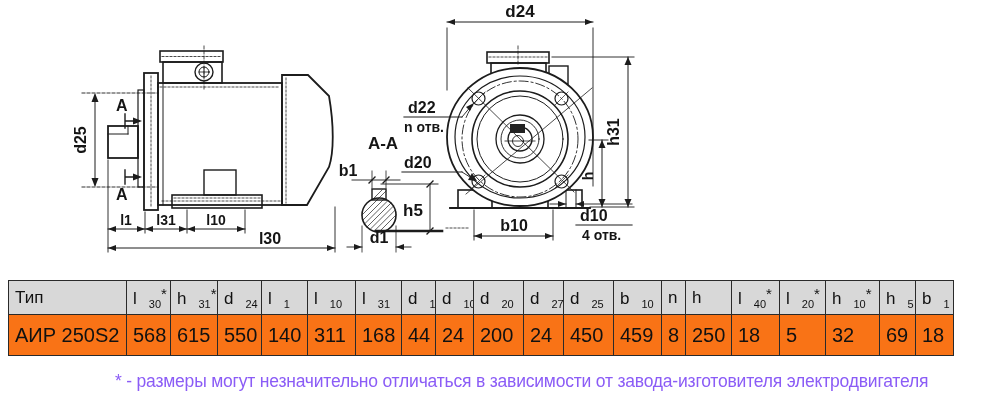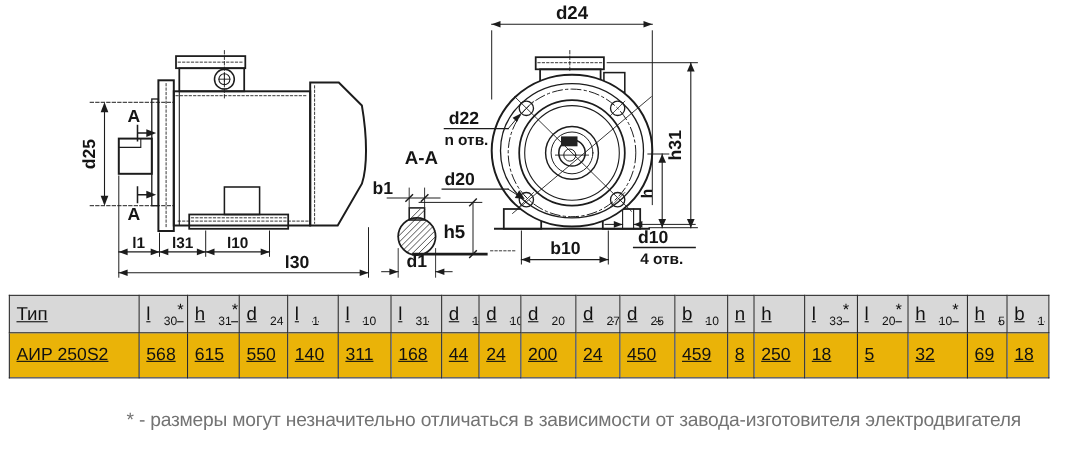--- a/index.html
+++ b/index.html
@@ -3,29 +3,29 @@
 <meta charset="utf-8">
 <style>
   html,body{margin:0;padding:0;background:#fff;}
   .stage{position:relative;width:982px;height:410px;background:#fff;overflow:hidden;
          font-family:"Liberation Sans",sans-serif;color:#111;}
   svg text{font-family:"Liberation Sans",sans-serif;fill:#151515;}
   .lbl{font-weight:bold;font-size:16px;}
   .lbl-s{font-weight:bold;font-size:14px;}
   .lbl-b{font-weight:bold;font-size:17px;}
 
-  table.dims{position:absolute;left:8px;top:268px;width:941px;border-collapse:collapse;
-             table-layout:fixed;text-decoration:underline;}
+  table.dims{position:absolute;left:8px;top:280px;width:941px;border-collapse:collapse;
+             table-layout:fixed;}
   table.dims th,table.dims td{border:1px solid #2a2a2a;text-align:left;padding:0 0 0 6px;
              font-weight:normal;white-space:nowrap;overflow:hidden;}
   table.dims th{background:#d8d8d8;height:33px;font-size:17px;}
-  table.dims td{height:40px;font-size:16px;background:#eab308;}
+  table.dims td{height:40px;font-size:20px;background:#f97316;}
   table.dims sub{font-size:11px;padding-left:12px;}
   table.dims .star{font-size:15px;vertical-align:5px;}
-  .footnote{position:absolute;left:115px;top:371px;font-size:17.5px;color:#737373;
+  .footnote{position:absolute;left:115px;top:371px;font-size:17.5px;color:#8b5cf6;
             letter-spacing:-0.2px;white-space:nowrap;}
 </style>
 </head>
 <body>
 
 <div class="stage">
 
   <svg width="982" height="262" viewBox="0 0 982 262" style="position:absolute;left:0;top:0;">
     <g stroke="#1c1c1c" fill="none" stroke-linecap="square">
 
@@ -251,21 +251,21 @@
         <th><span>l</span><sub>10</sub><span class="star"></span></th>
         <th><span>l</span><sub>31</sub><span class="star"></span></th>
         <th><span>d</span><sub>1</sub><span class="star"></span></th>
         <th><span>d</span><sub>10</sub><span class="star"></span></th>
         <th><span>d</span><sub>20</sub><span class="star"></span></th>
         <th><span>d</span><sub>27</sub><span class="star"></span></th>
         <th><span>d</span><sub>25</sub><span class="star"></span></th>
         <th><span>b</span><sub>10</sub><span class="star"></span></th>
         <th><span>n</span></th>
         <th><span>h</span></th>
-        <th><span>l</span><sub>33</sub><span class="star">*</span></th>
+        <th><span>l</span><sub>40</sub><span class="star">*</span></th>
         <th><span>l</span><sub>20</sub><span class="star">*</span></th>
         <th><span>h</span><sub>10</sub><span class="star">*</span></th>
         <th><span>h</span><sub>5</sub><span class="star"></span></th>
         <th><span>b</span><sub>1</sub><span class="star"></span></th>
       </tr>
     </thead>
     <tbody>
       <tr>
         <td>АИР 250S2</td>
         <td>568</td>

